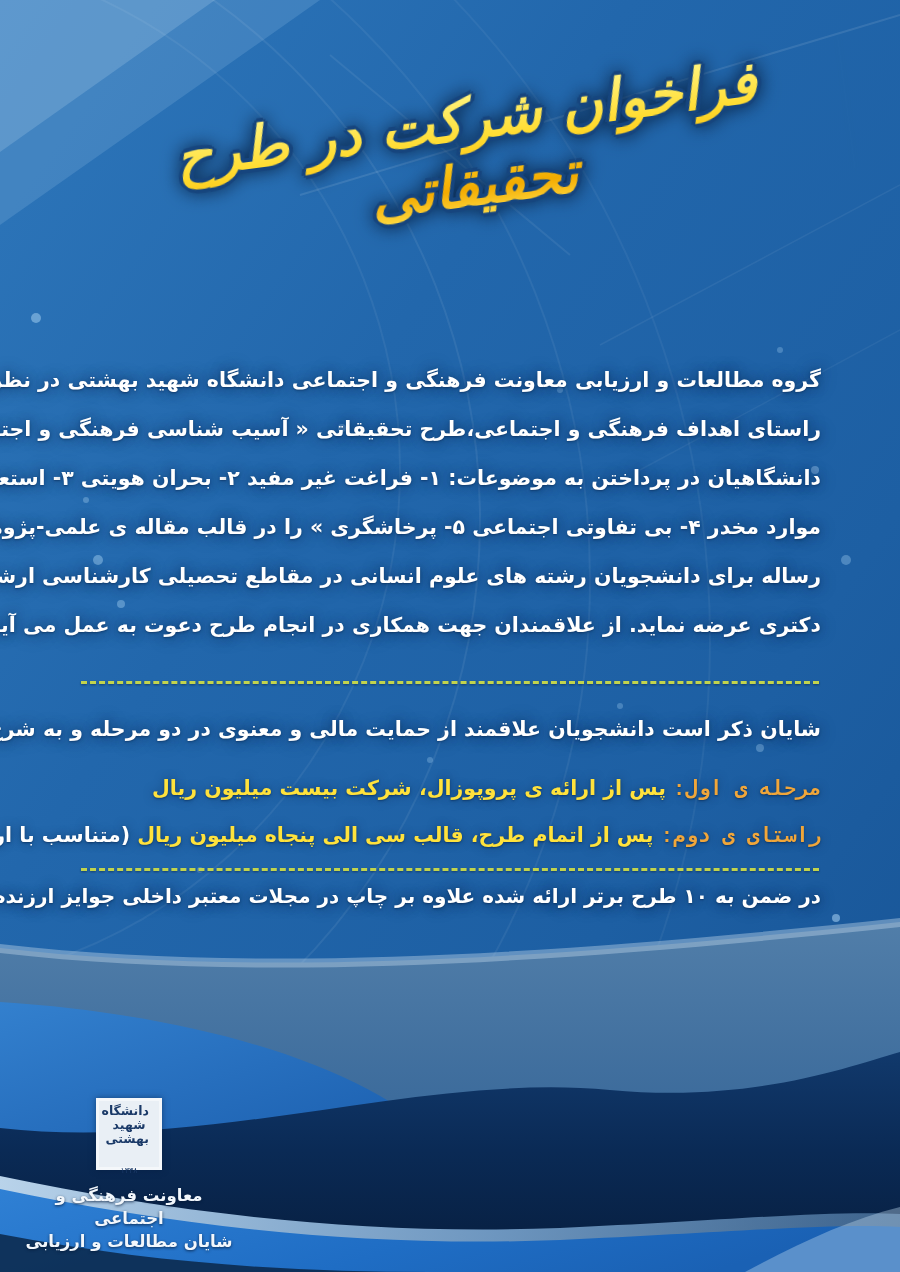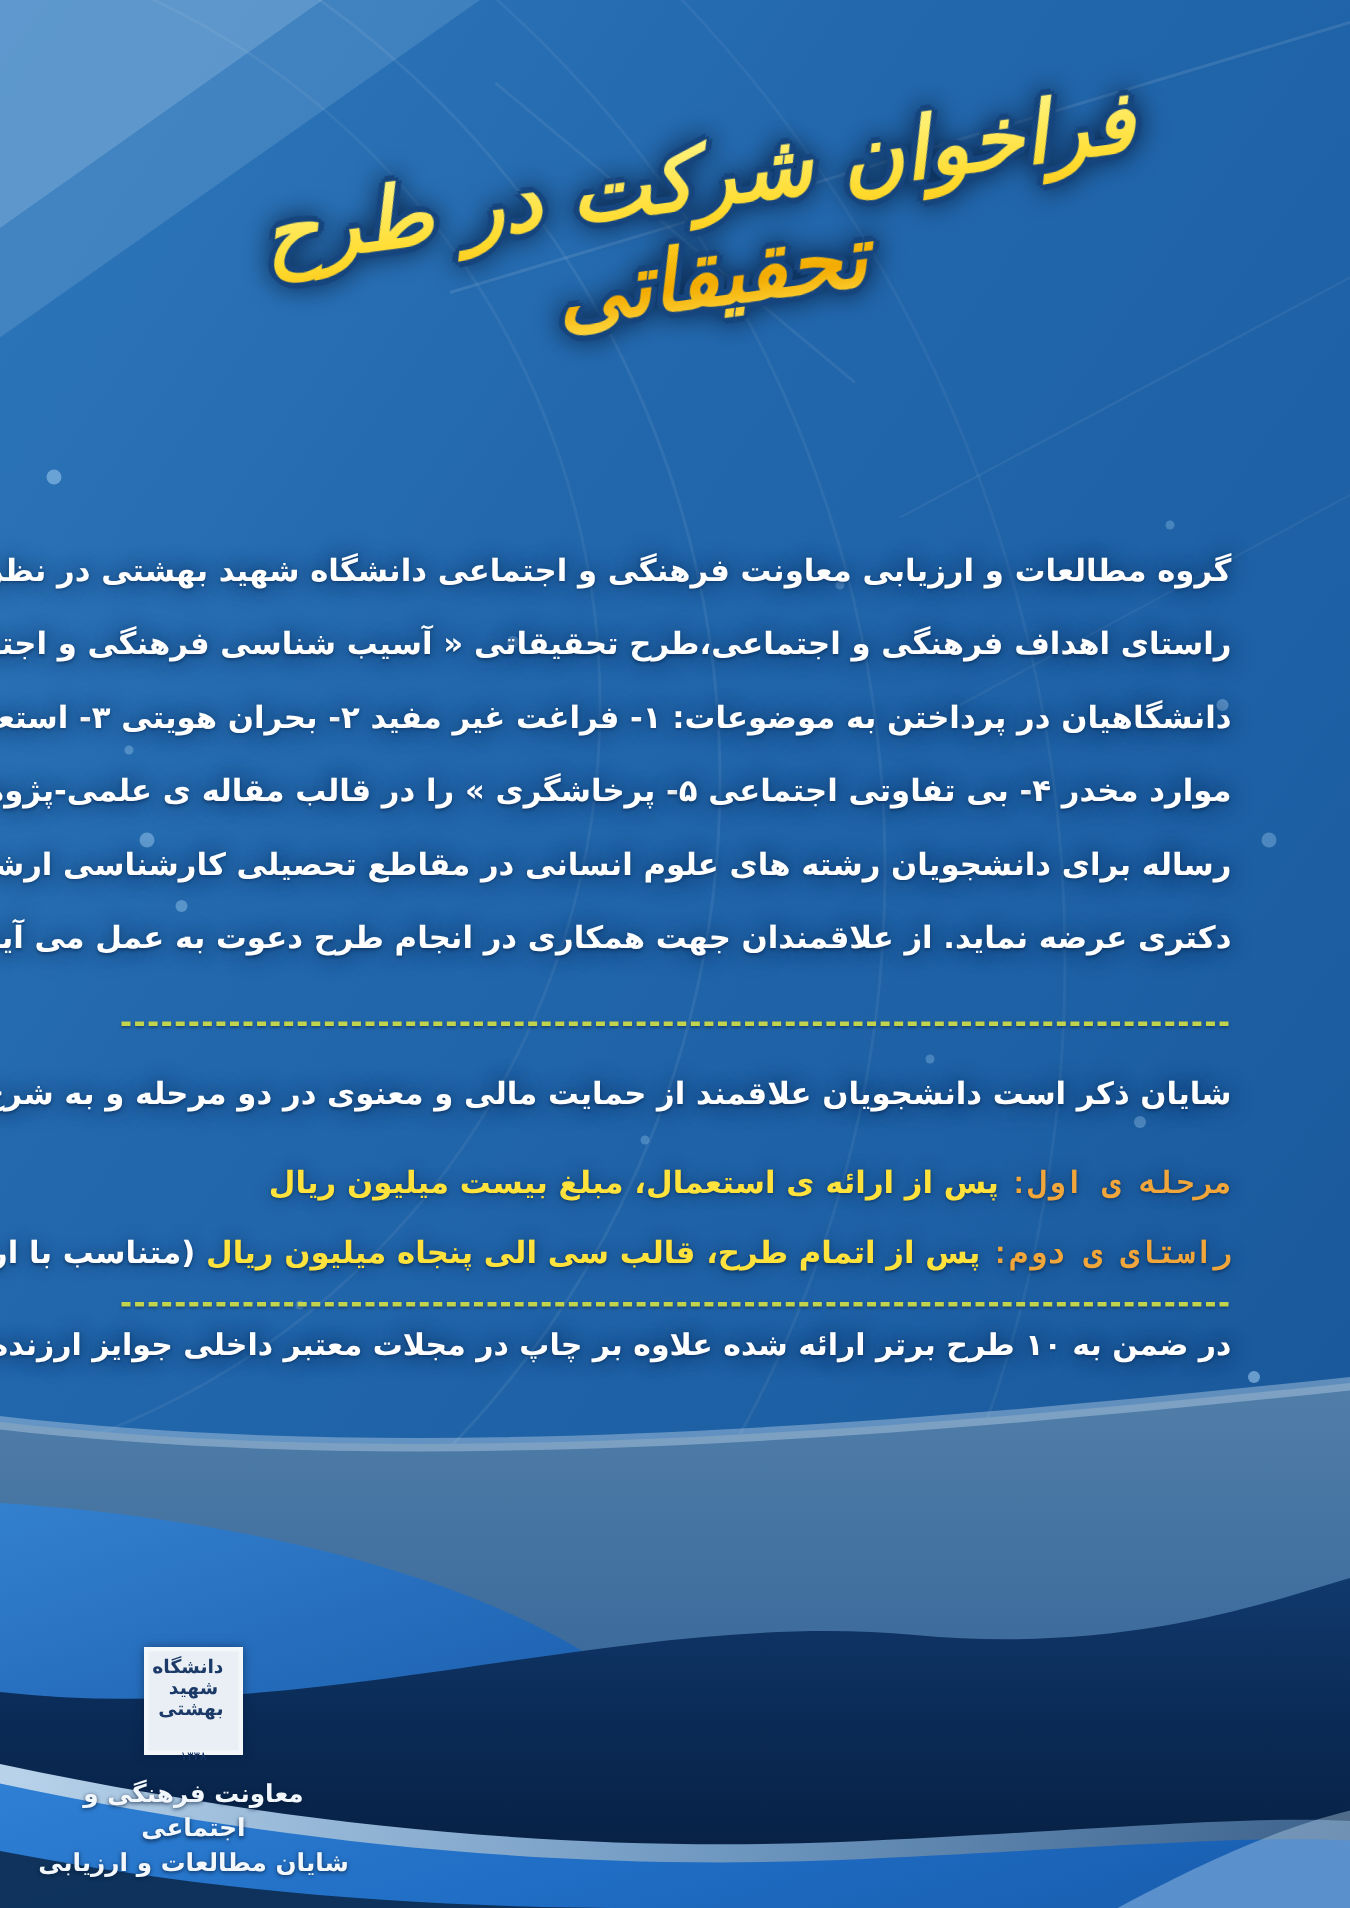--- a/index.html
+++ b/index.html
@@ -168,21 +168,21 @@
       <div class="line last">دکتری عرضه نماید. از علاقمندان جهت همکاری در انجام طرح دعوت به عمل می آید.</div>
     </div>
 
     <div class="dash dash1"></div>
 
     <div class="support">
       <div class="line">شایان ذکر است دانشجویان علاقمند از حمایت مالی و معنوی در دو مرحله و به شرح ذیل</div>
     </div>
 
     <div class="stages">
-      <div class="line last yellowline"><span class="stage-label">مرحله ی اول:</span> <span class="stage-yellow">پس از ارائه ی استعمال، مبلغ بیست میلیون ریال</span></div>
+      <div class="line last yellowline"><span class="stage-label">مرحله ی اول:</span> <span class="stage-yellow">پس از ارائه ی پروپوزال، شرکت بیست میلیون ریال</span></div>
       <div class="line yellowline"><span class="stage-label">راستای ی دوم:</span> <span class="stage-yellow">پس از اتمام طرح، قالب سی الی پنجاه میلیون ریال</span> <span class="stage-white">(متناسب با ارزیابی</span></div>
     </div>
 
     <div class="dash dash2"></div>
 
     <div class="footnote">در ضمن به ۱۰ طرح برتر ارائه شده علاوه بر چاپ در مجلات معتبر داخلی جوایز ارزنده ای نیز تعلق می گیرد.</div>
   </div>
 
   <div class="logo-block">
     <div class="logo-box">

